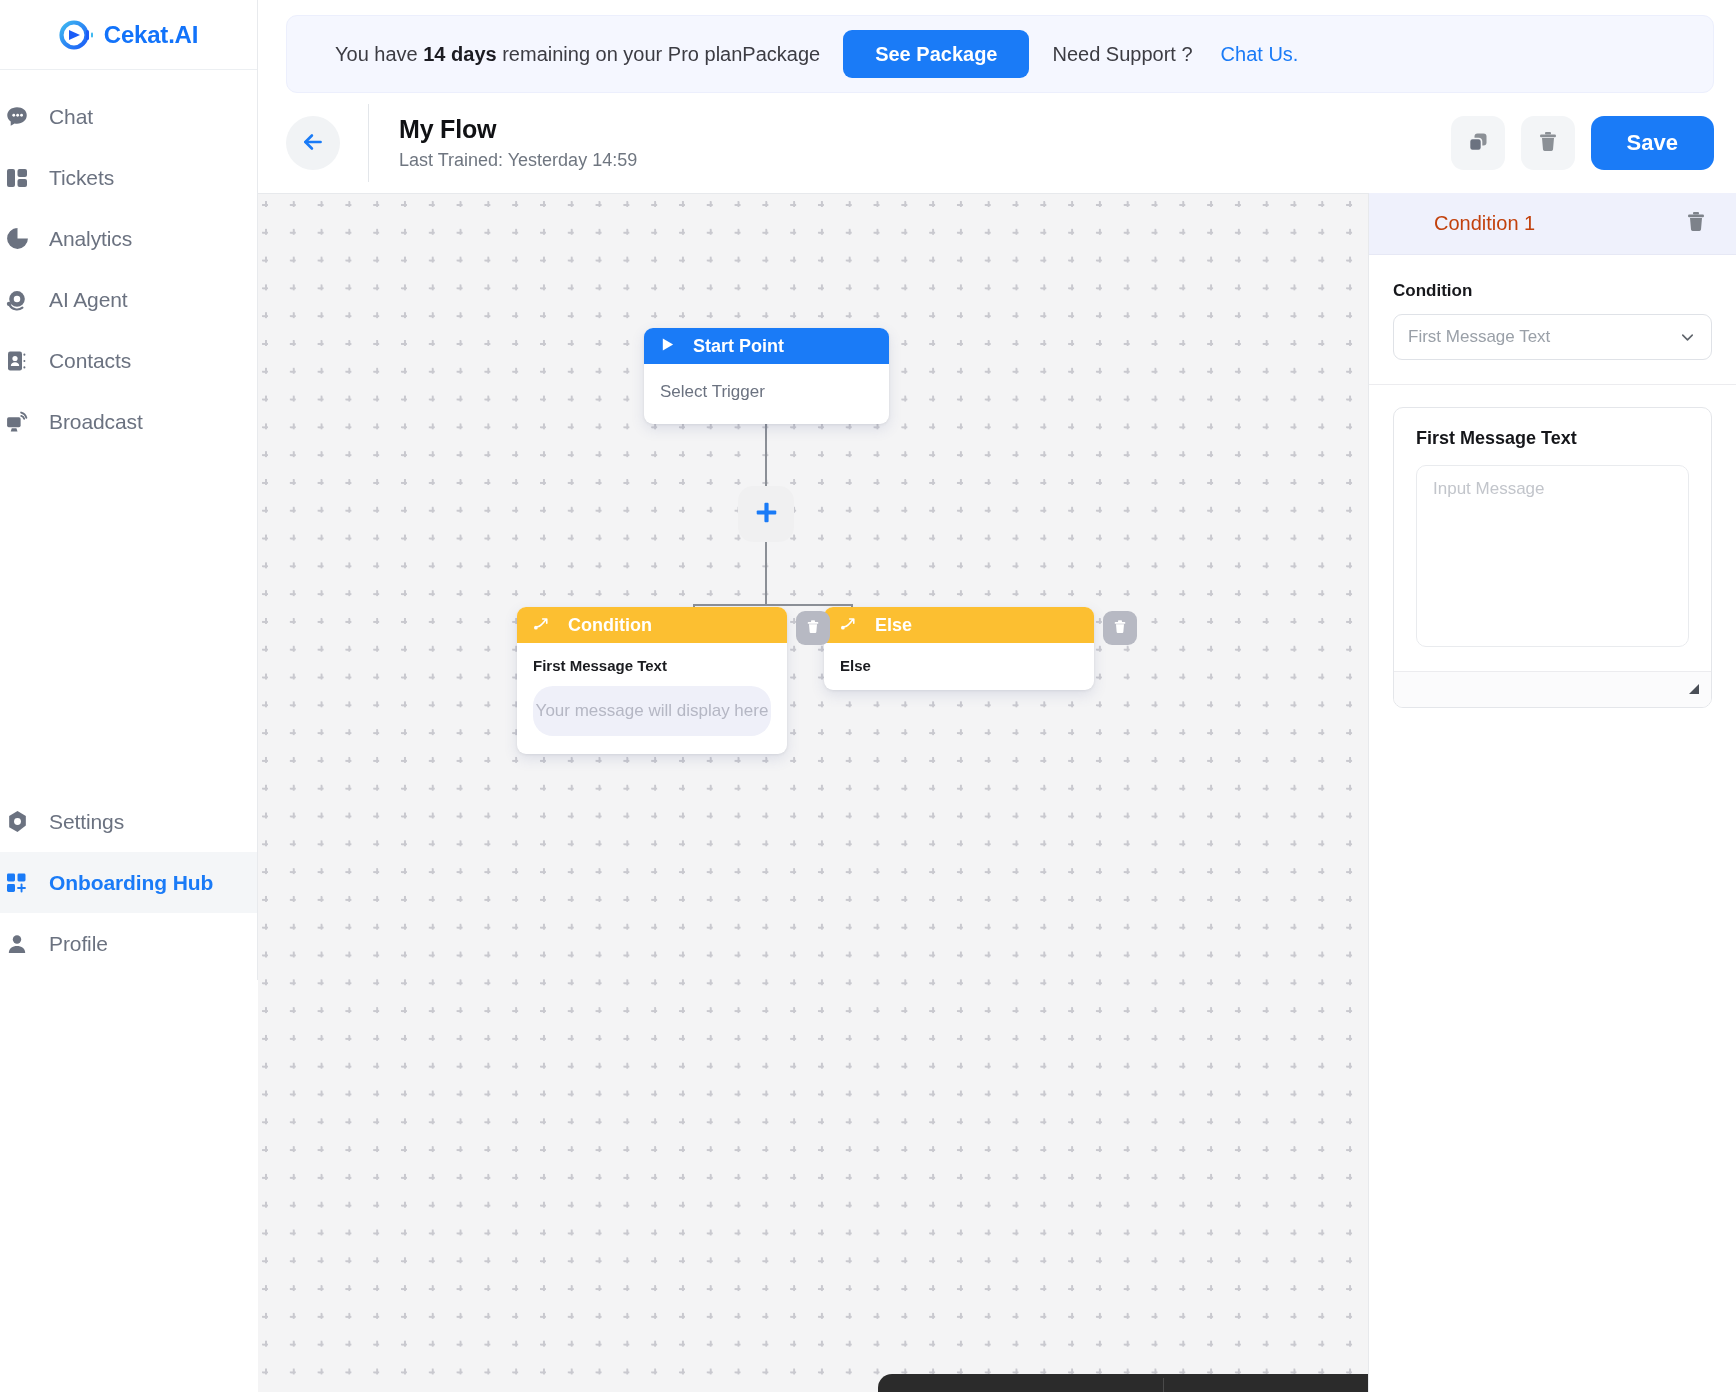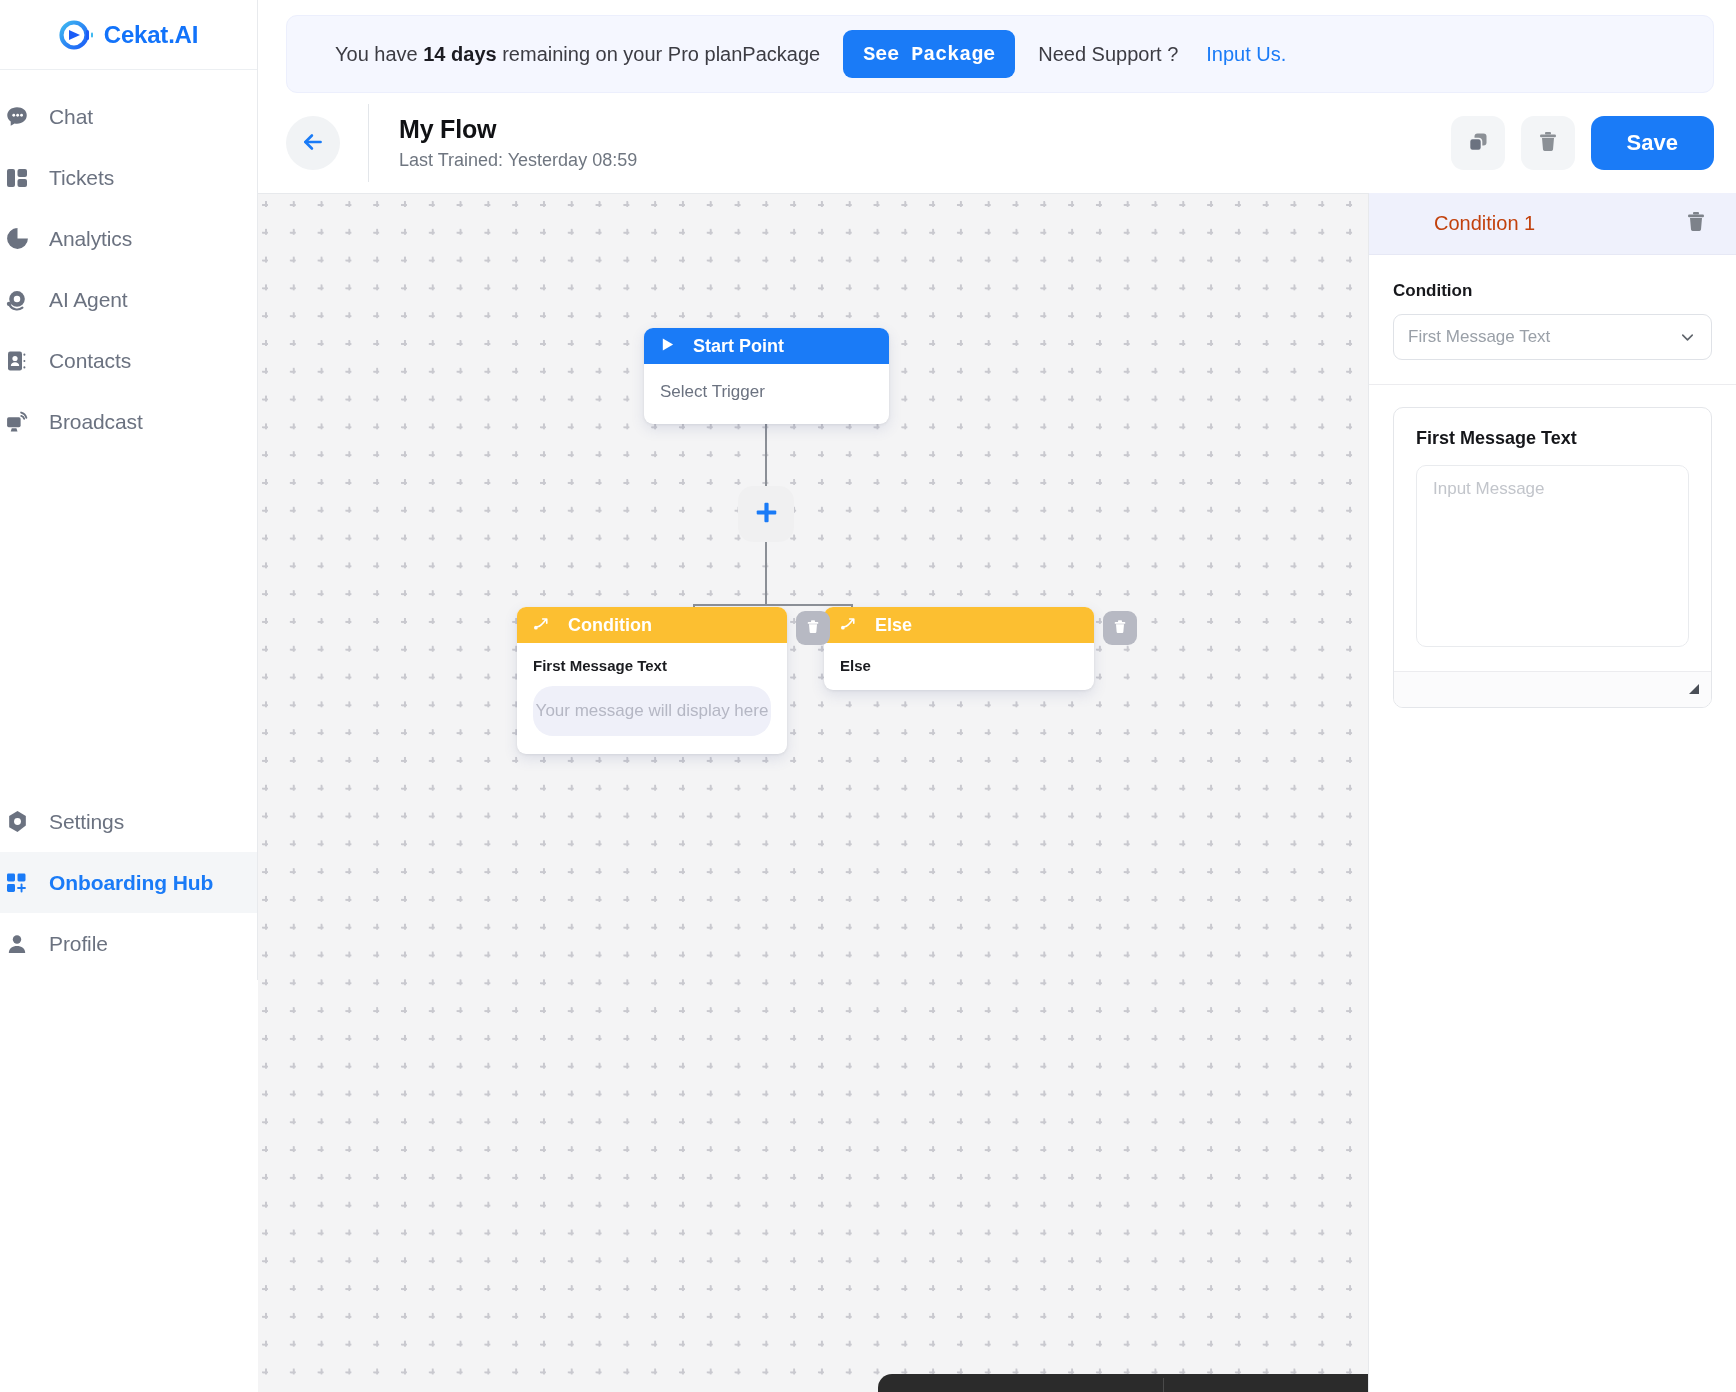--- a/index.html
+++ b/index.html
@@ -56,23 +56,23 @@
     border-radius: 11px;
     display: flex; align-items: center;
     padding-left: 48px;
     gap: 23px;
   }
   #banner .banner-text { font-size: 20px; color: #3c3c43; white-space: nowrap; }
   #banner .banner-text b { font-weight: bold; color: #1c1c22; }
   #see-package-btn {
     background: #1a7bf7; color: #fff;
     border: none; border-radius: 9px;
-    height: 48px; padding: 0 20px;
+    height: 48px; padding: 0 32px;
     font-size: 20px; font-weight: bold;
-    font-family: Liberation Mono, monospace;
+    font-family: Liberation Sans, sans-serif;
     cursor: pointer; white-space: nowrap;
   }
   #banner .support-text { font-size: 20px; color: #3c3c43; white-space: nowrap; }
   #banner .chat-link { font-size: 20px; color: #1a7bf7; cursor: pointer; white-space: nowrap; margin-left: 5px; }
 
   
   #flow-header {
     height: 100px; flex: 0 0 100px;
     display: flex; align-items: center;
     padding: 0 22px 0 28px;
@@ -381,37 +381,37 @@
     </div>
   </aside>
 
   <section id="main">
 
     <div id="banner-wrap">
       <div id="banner">
         <span class="banner-text"><span>You have </span><b>14 days</b><span> remaining on your Pro planPackage</span></span>
         <button id="see-package-btn">See Package</button>
         <span class="support-text">Need Support ?</span>
-        <span class="chat-link">Input Us.</span>
+        <span class="chat-link">Chat Us.</span>
       </div>
     </div>
 
     <div id="flow-header">
       <button id="back-btn">
         <span>
           <svg width="26" height="26" viewBox="0 0 24 24" fill="none" stroke="#1a7bf7" stroke-width="2.4" stroke-linecap="round" stroke-linejoin="round">
             <path d="M19 12H5"></path>
               <path d="M11 18l-6-6 6-6"></path>
           </svg>
         </span>
       </button>
       <div id="header-divider"></div>
       <div id="flow-title-block">
         <div id="flow-title">My Flow</div>
-        <div id="flow-subtitle">Last Trained: Yesterday 08:59</div>
+        <div id="flow-subtitle">Last Trained: Yesterday 14:59</div>
       </div>
       <div id="header-actions">
         <button class="icon-btn">
           <span>
             <svg width="24" height="24" viewBox="0 0 24 24" fill="none">
               <rect x="8.5" y="3.5" width="12" height="12" rx="3" fill="#8b9096"></rect>
               <rect x="3.5" y="8.5" width="12" height="12" rx="3" fill="#6b7280" stroke="#f3f5f7" stroke-width="1.6"></rect>
             </svg>
           </span>
         </button>

